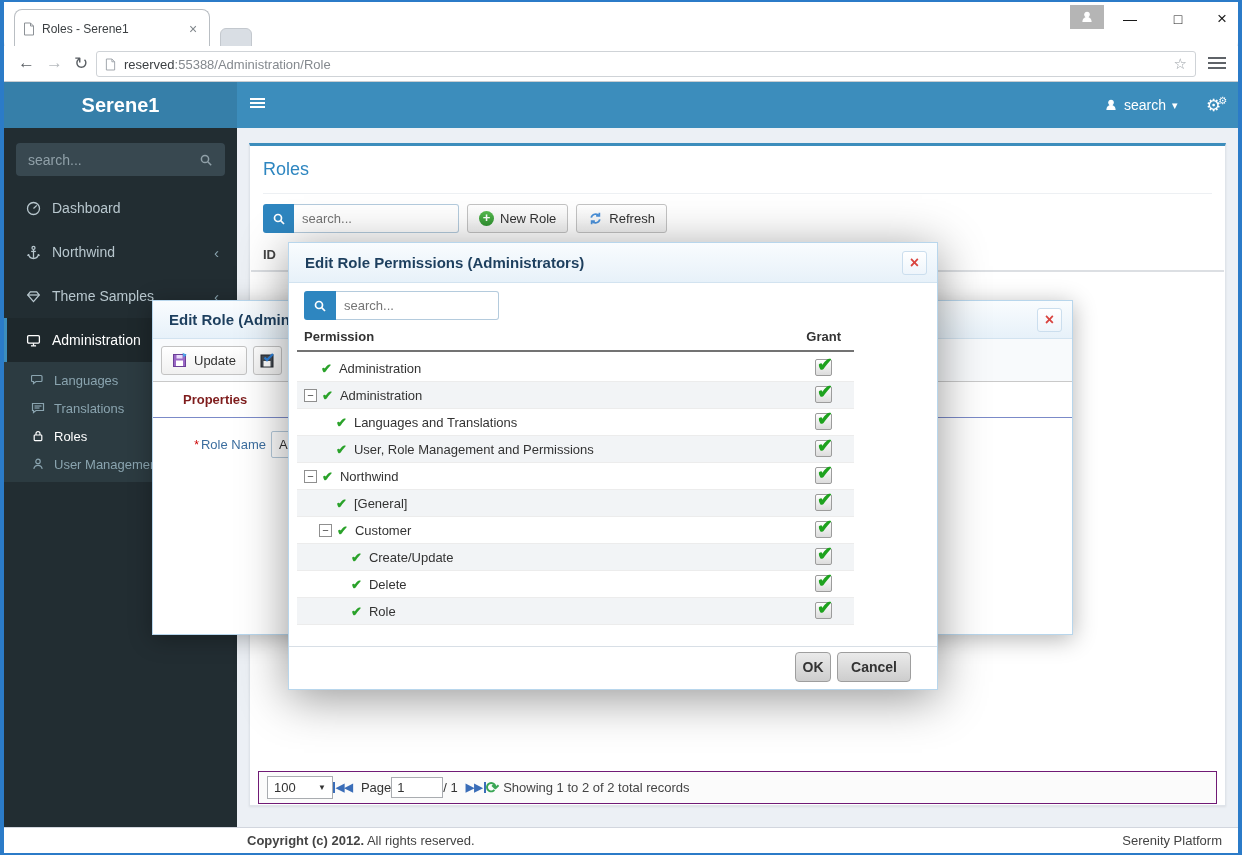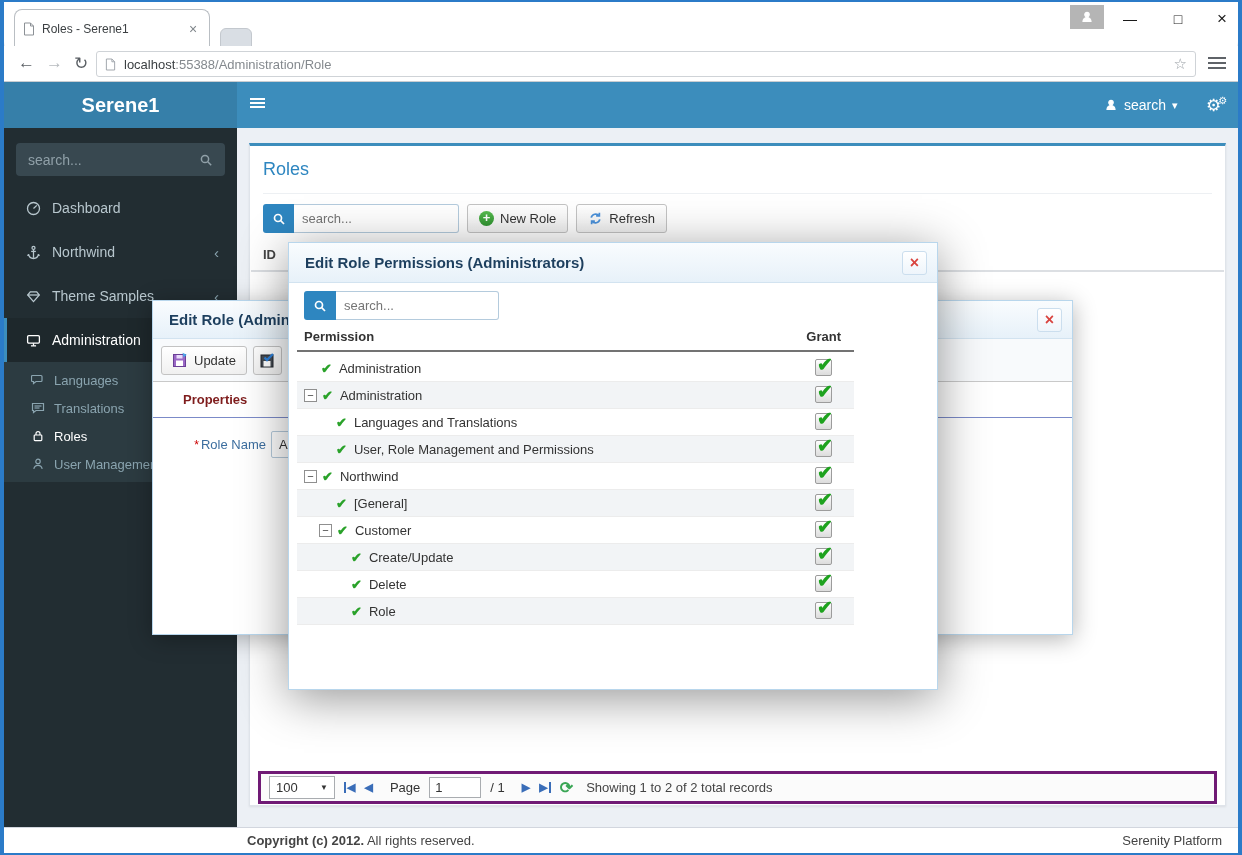--- a/index.html
+++ b/index.html
@@ -59,21 +59,21 @@
   .panel-title { position:absolute; left:13px; top:13px; font-size:18px; color:#2e86c0; }
   .panel-hr { position:absolute; left:13px; right:13px; top:47px; border-top:1px solid #edf0f3; }
   .toolbar { position:absolute; left:13px; top:58px; height:29px; display:flex; gap:8px; }
   .searchbox { display:flex; height:29px; }
   .s-btn { width:31px; background:#2e86c0; border-radius:3px 0 0 3px; display:flex; align-items:center; justify-content:center; }
   .searchbox input { width:165px; border:1px solid #b4cbdd; border-left:none; border-radius:0 3px 3px 0; padding:0 8px; font-size:13px; color:#555; font-family:"Liberation Sans",sans-serif; outline:none; }
   .btn { height:29px; border:1px solid #c3c3c3; border-radius:3px; background:linear-gradient(#ffffff,#f0f0f0); display:flex; align-items:center; gap:6px; padding:0 11px; font-size:13px; color:#333; }
   .plus-ico { width:15px; height:15px; border-radius:50%; background:linear-gradient(#57bb4f,#2f9230); color:#fff; font-size:13px; font-weight:bold; line-height:14px; text-align:center; }
   .grid-colhdr { position:absolute; left:13px; top:101px; font-size:13px; font-weight:bold; color:#444; }
   .grid-hline { position:absolute; left:1px; right:1px; top:124px; border-top:2px solid #dcdfe3; }
-  .pager { position:absolute; left:8px; right:8px; top:625px; height:33px; border:3px solid #701a75; background:#fbfbfb; display:flex; align-items:center; gap:9px; padding:0 8px; font-size:13px; color:#333; }
+  .pager { position:absolute; left:8px; right:8px; top:625px; height:33px; border:1px solid #701a75; background:#fbfbfb; display:flex; align-items:center; padding:0 8px; font-size:13px; color:#333; }
   .psel { width:66px; height:23px; border:1px solid #a9acb0; background:#fff; display:flex; align-items:center; padding:0 6px; }
   .psel .cv { margin-left:auto; font-size:8px; color:#333; }
   .pnav { color:#3a6db8; font-size:11px; display:flex; align-items:center; gap:1px; font-weight:bold; }
   .pbar { display:inline-block; width:2px; height:11px; background:#3a6db8; }
   .pg-input { width:52px; height:21px; border:1px solid #a9acb0; padding:0 5px; font-size:13px; color:#333; font-family:"Liberation Sans",sans-serif; outline:none; }
   .grefresh { color:#3aa655; font-size:16px; font-weight:bold; }
   .pstatus { margin-left:4px; color:#444; }
 
   
   .footer { position:absolute; left:4px; right:4px; bottom:2px; height:26px; background:#fff; border-top:1px solid #d2d6de; display:flex; align-items:center; padding:0 16px 0 243px; font-size:13px; color:#444; z-index:6; }
@@ -150,21 +150,21 @@
 
   <div class="urlbar">
     <span class="navbtn" style="left:14px">←</span>
     <span class="navbtn dim" style="left:42px">→</span>
     <span class="navbtn" style="left:70px">↻</span>
     <div class="omnibox">
       <svg width="11" height="13" viewBox="0 0 12 14">
           <path d="M1.5 1 h6 l3 3 v9 h-9 z" fill="#fff" stroke="#9aa0a6"></path>
           <path d="M7.5 1 v3 h3" fill="none" stroke="#9aa0a6"></path>
         </svg>
-      <span class="url-host">localhost</span>
+      <span class="url-host">reserved</span>
         <span class="url-rest">:55388/Administration/Role</span>
       <span class="omni-star">☆</span>
     </div>
     <div class="menu-bars">
         <i></i>
         <i></i>
         <i></i>
       </div>
   </div>
 
@@ -461,15 +461,19 @@
         <div class="prow alt l2">
           <span class="tcheck">✔</span>
           <span>Role</span>
           <span class="gcheck">
               <span>✔</span>
             </span>
         </div>
 
       </div>
     </div>
+    <div class="pm-btnbar">
+      <div class="btn-gray btn-ok">OK</div>
+      <div class="btn-gray btn-cancel">Cancel</div>
+    </div>
   </div>
 
 </div>
 
 </body></html>

